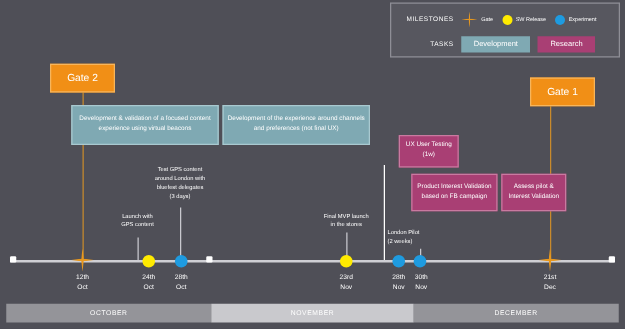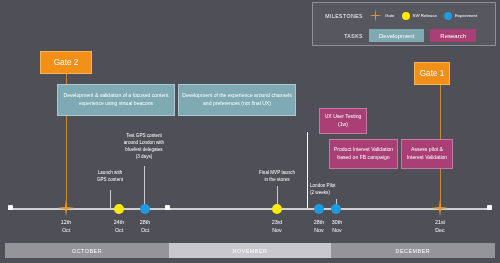--- a/index.html
+++ b/index.html
@@ -269,21 +269,21 @@
       <div class="legend-head">TASKS</div>
       <div class="legend-chip" style="background:#7fa9b3">Development</div>
       <div class="legend-chip" style="background:#a93f74">Research</div>
     </div>
   </div>
 
   <div class="gate-stem" style="left:66px; top:74px; height:134px;"></div>
   <div class="gate-box" style="left:40px; top:51px; width:52px; height:23px;">Gate 2</div>
 
   <div class="gate-stem" style="left:440px; top:85px; height:123px;"></div>
-  <div class="gate-box" style="left:414px; top:62px; width:36px; height:23px;">Gate 1</div>
+  <div class="gate-box" style="left:424px; top:62px; width:52px; height:23px;">Gate 1</div>
 
   <div class="task-box task-dev" style="left:57px; top:84px; width:118px; height:32px;">Development &amp; validation of a focused content experience using virtual beacons</div>
 
   <div class="task-box task-dev" style="left:178px; top:84px; width:118px; height:32px;">Development of the experience around channels and preferences (not final UX)</div>
 
   <div class="task-box task-res" style="left:319px; top:108px; width:48px; height:26px;">UX User Testing (1w)</div>
 
   <div class="task-box task-res" style="left:329px; top:139px; width:69px; height:30px;">Product Interest Validation based on FB campaign</div>
 
   <div class="task-box task-res" style="left:401px; top:139px; width:52px; height:30px;">Assess pilot &amp; Interest Validation</div>

